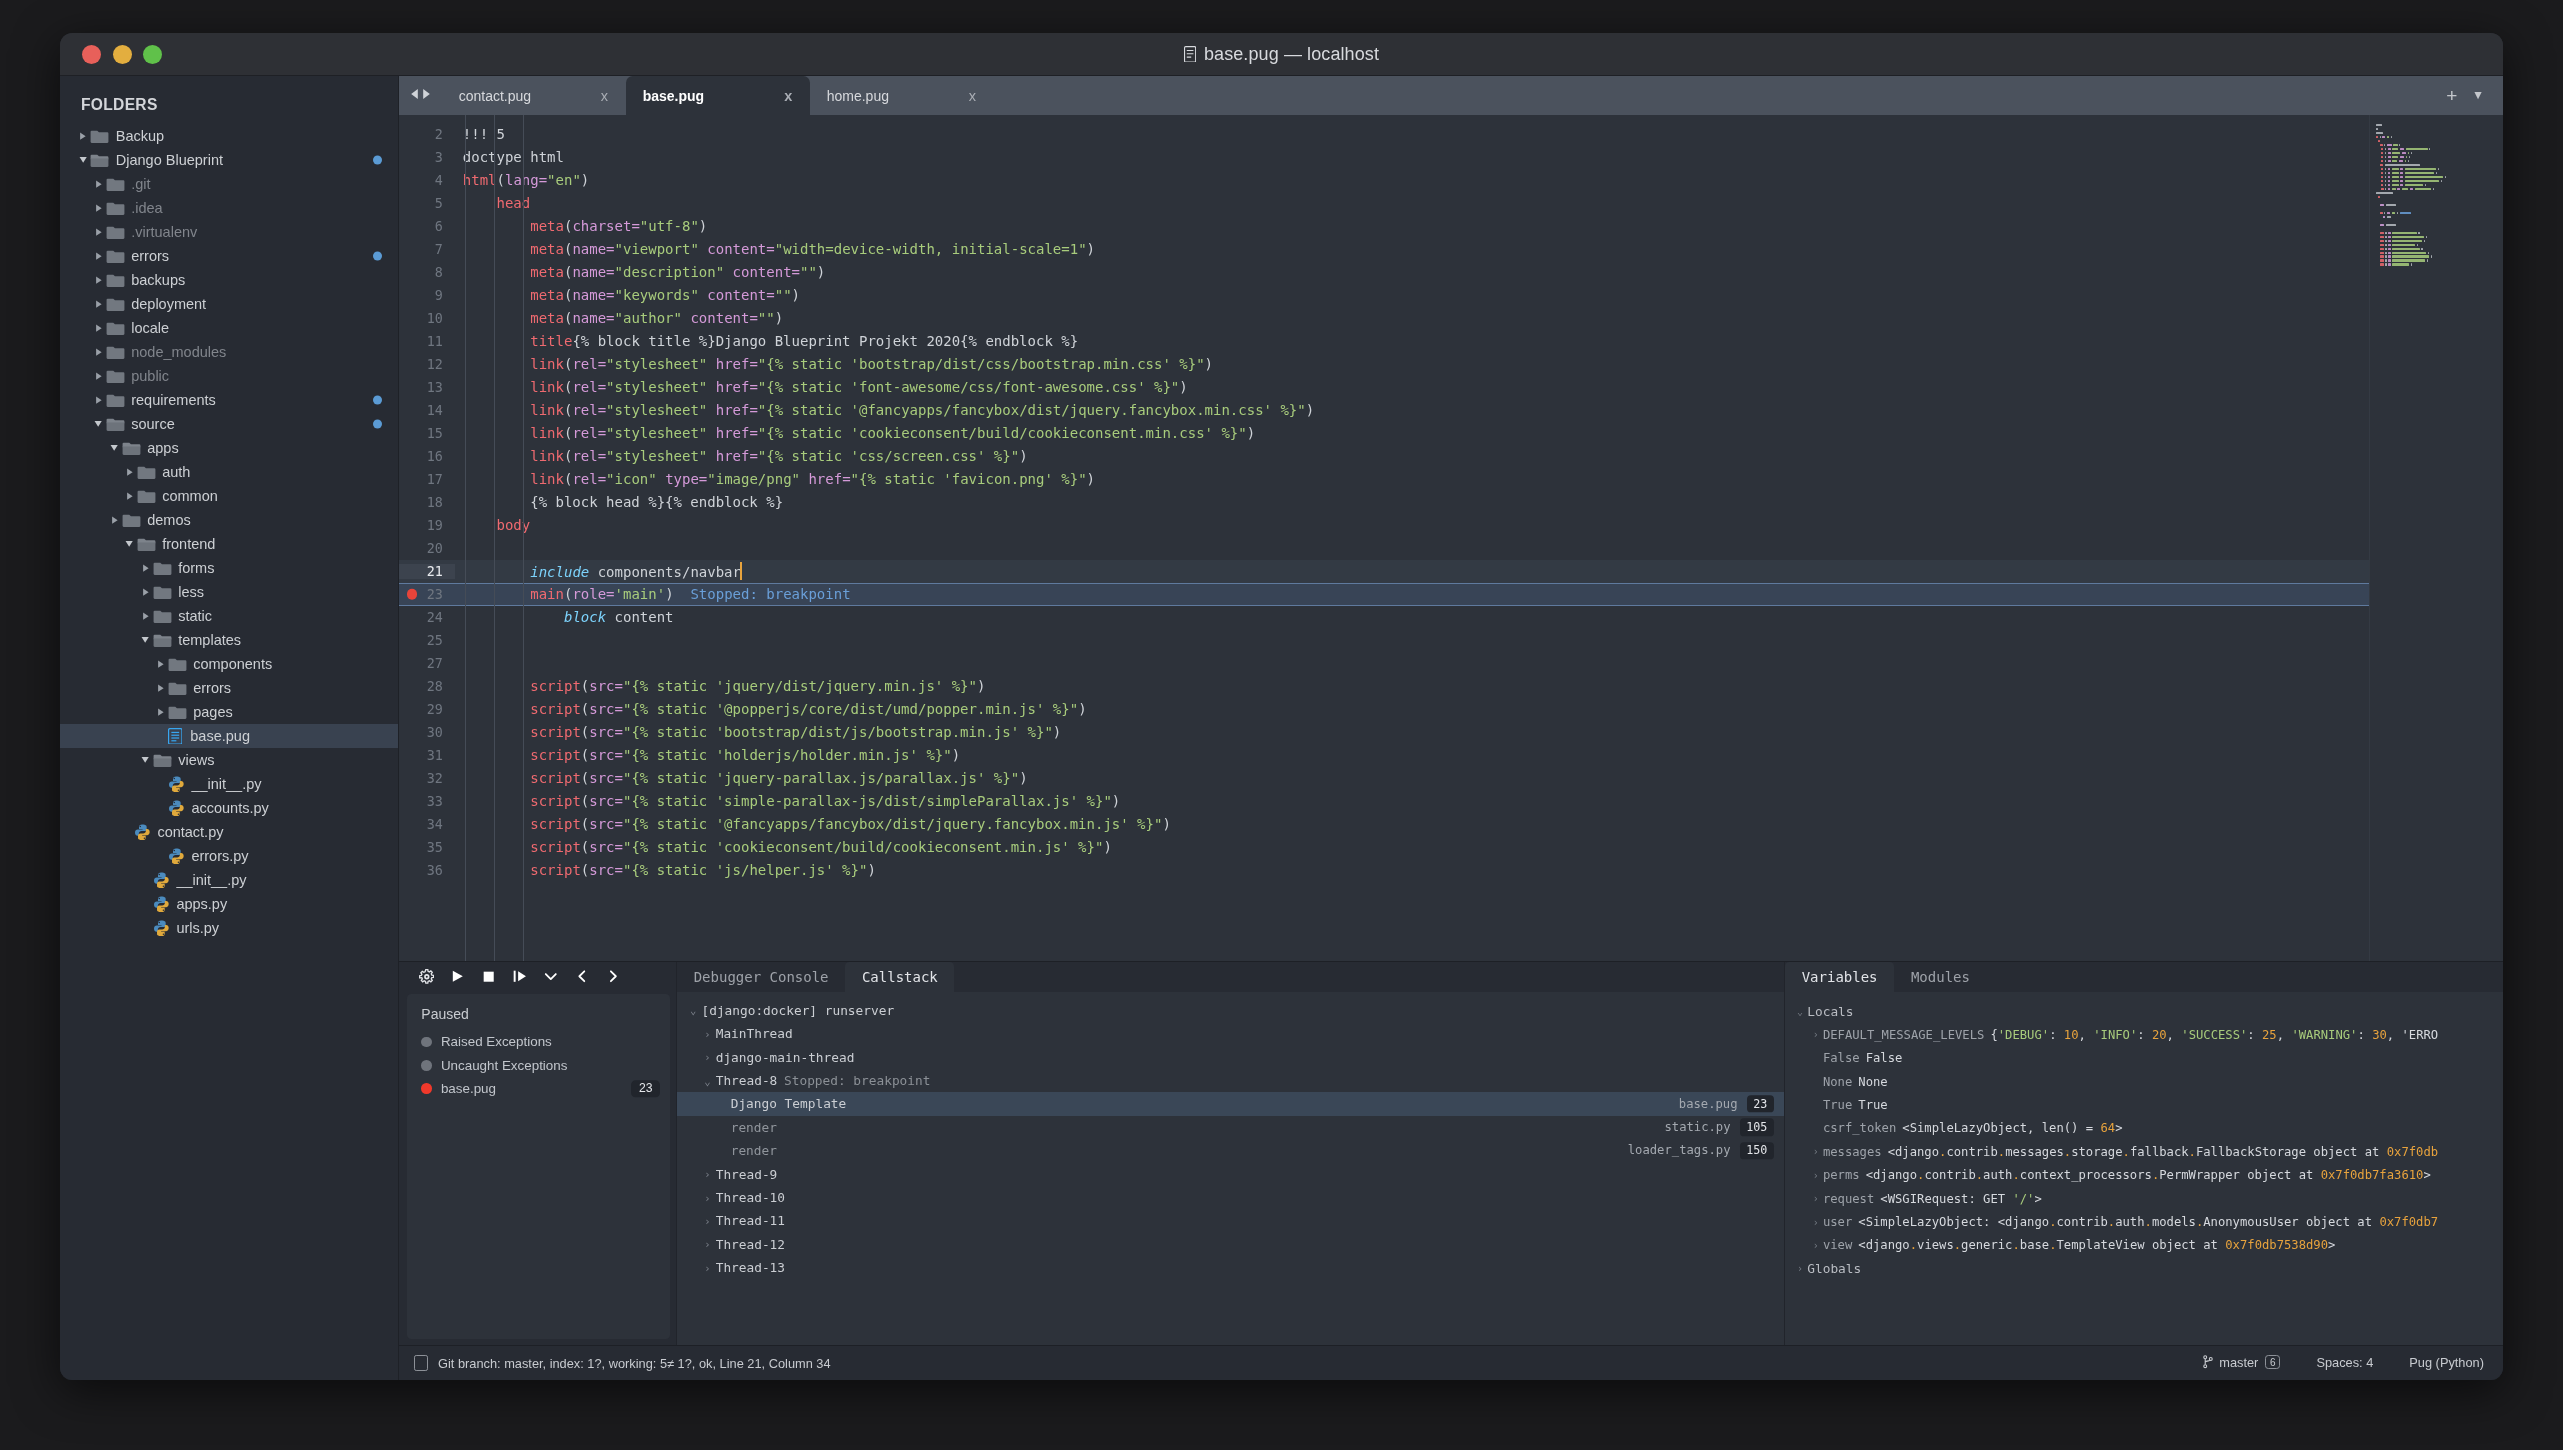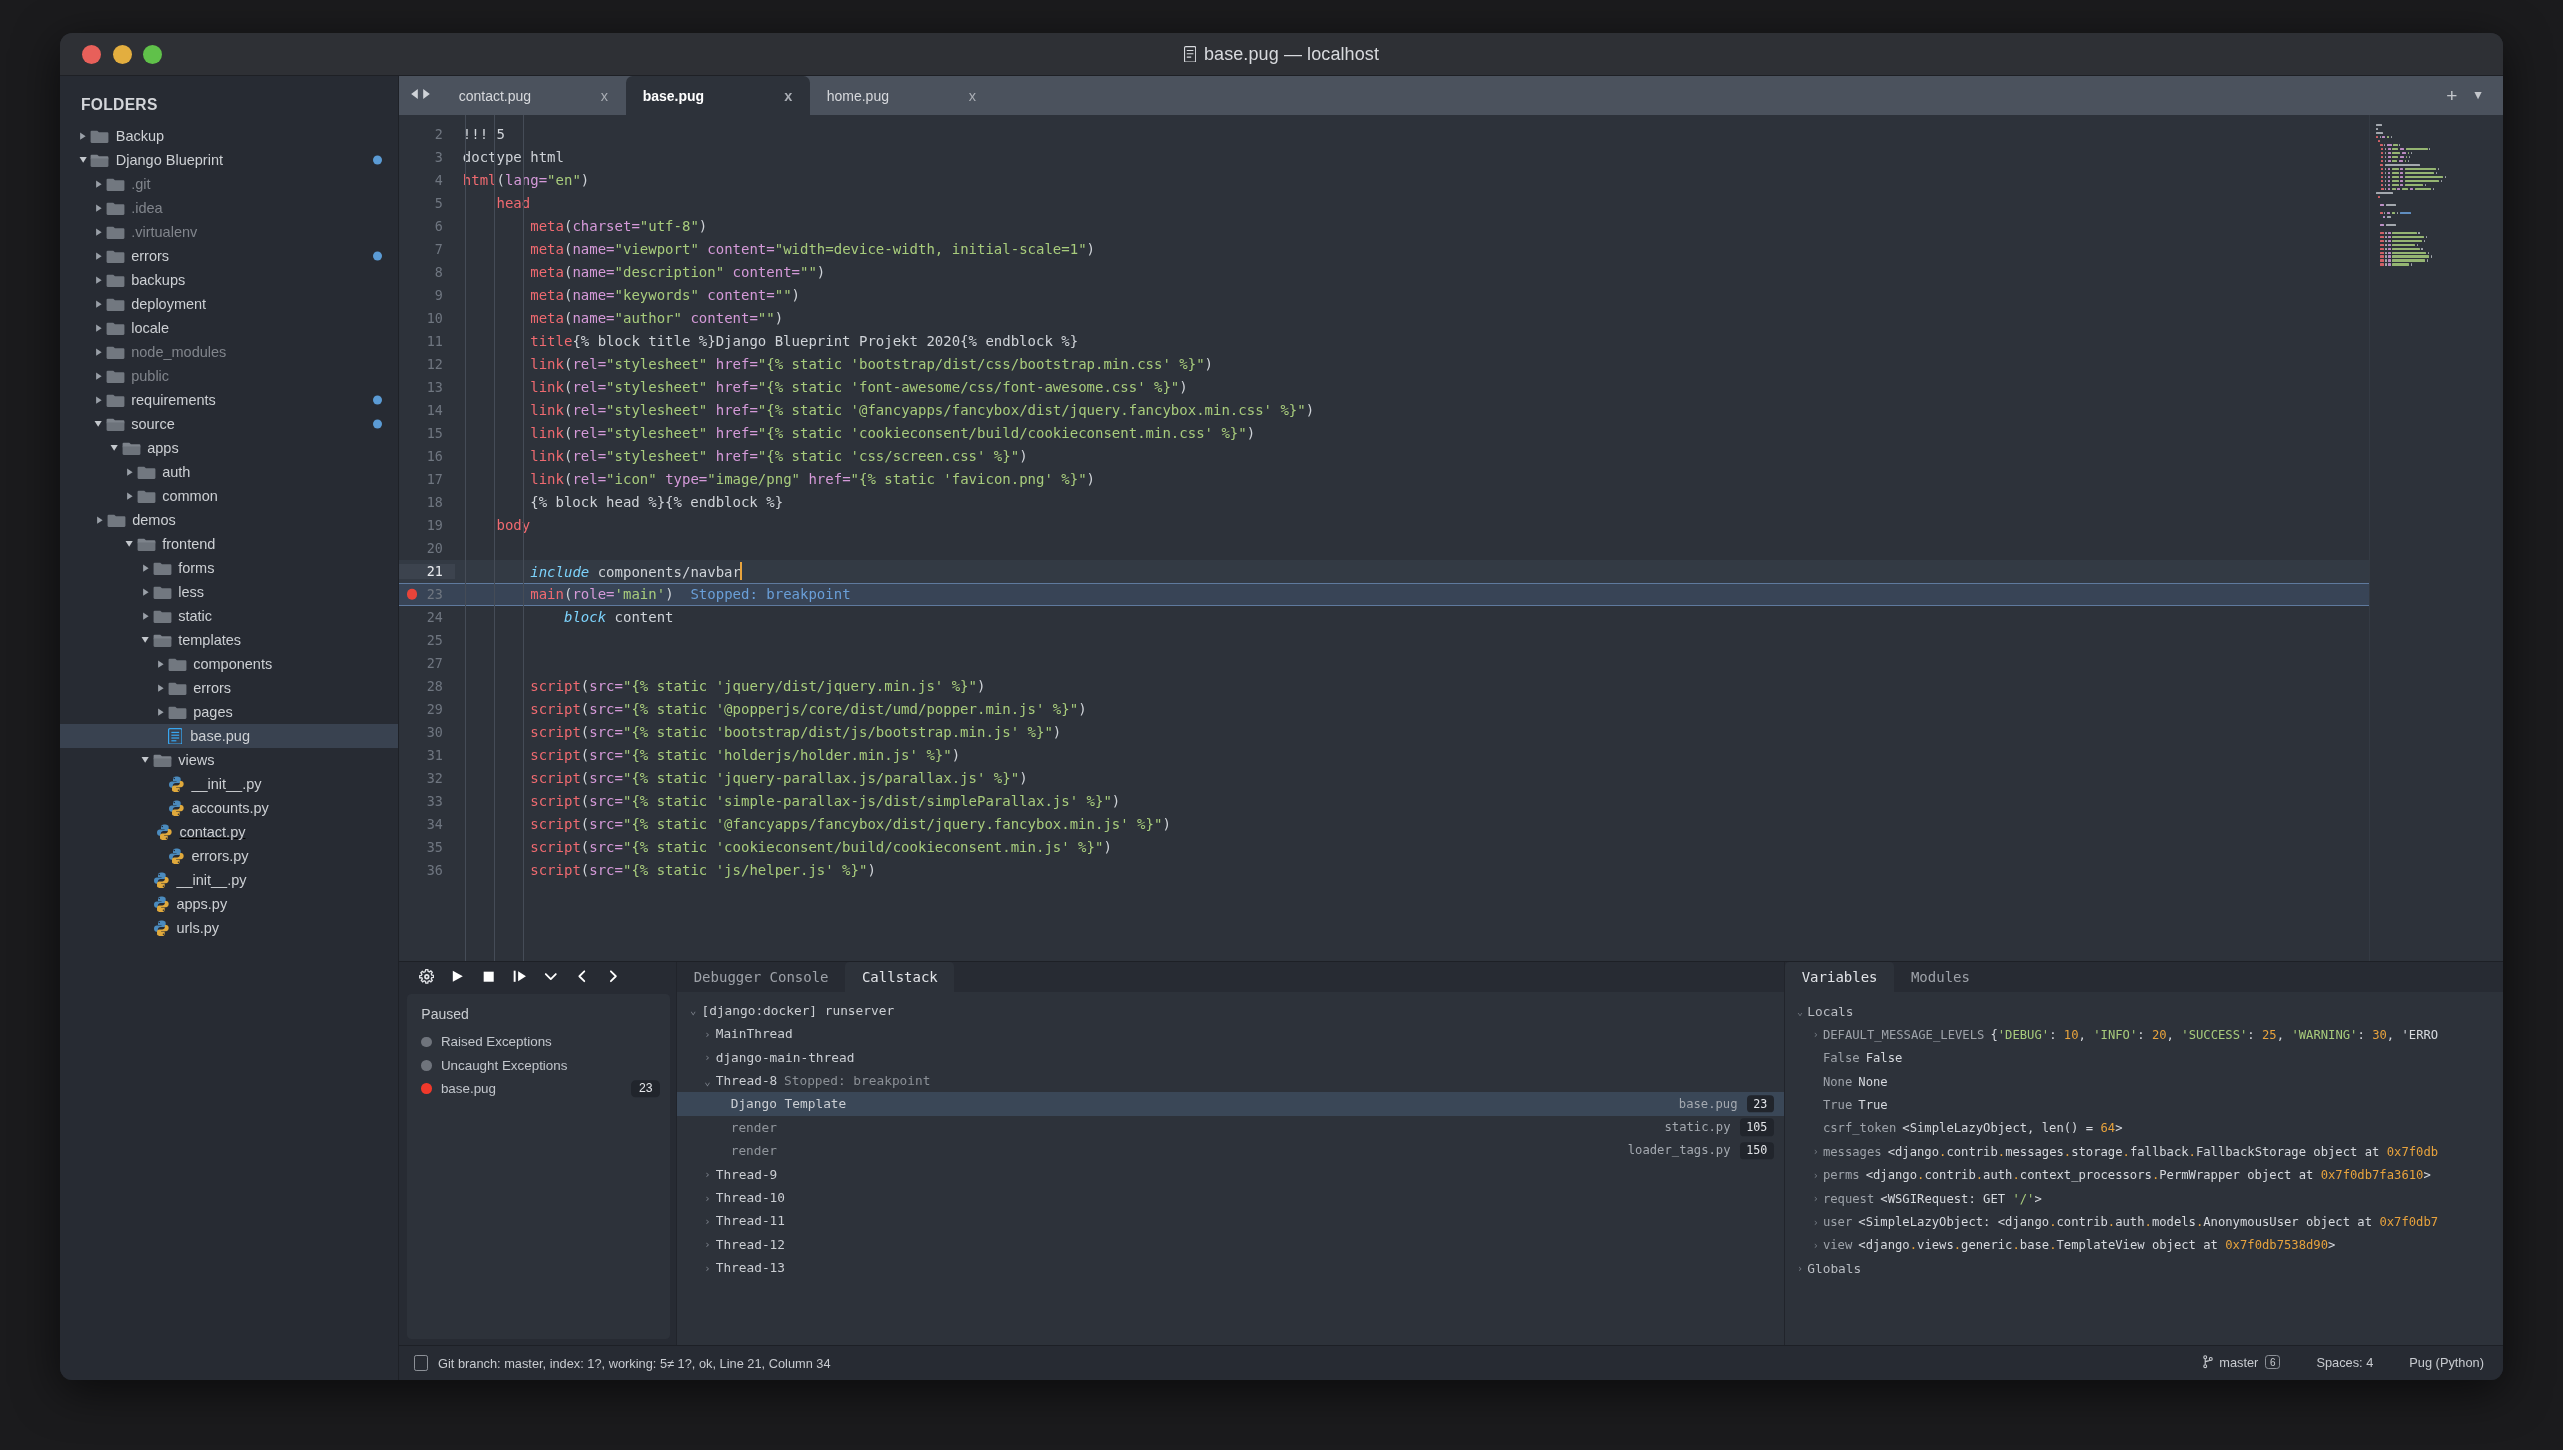--- a/index.html
+++ b/index.html
@@ -490,21 +490,21 @@
               <span class="arrow">
                 <svg width="7.2" height="8.3" viewBox="0 0 13 15">
                   <polygon points="2,1 2,14 12,7.5" fill="#9aa0a8"></polygon>
                 </svg>
               </span>
               <span class="folder-ico"><svg width="19" height="14.5" viewBox="0 0 34 26">
                   <path d="M1 5a2 2 0 012-2h10l3 3h15a2 2 0 012 2v15a2 2 0 01-2 2H3a2 2 0 01-2-2z" fill="#727880"></path>
                 </svg></span>
               <span class="lbl">common</span>
             </div>
-            <div class="row" style="padding-left: 32px;">
+            <div class="row" style="padding-left: 47px;">
               <span class="arrow">
                 <svg width="7.2" height="8.3" viewBox="0 0 13 15">
                   <polygon points="2,1 2,14 12,7.5" fill="#9aa0a8"></polygon>
                 </svg>
               </span>
               <span class="folder-ico"><svg width="19" height="14.5" viewBox="0 0 34 26">
                   <path d="M1 5a2 2 0 012-2h10l3 3h15a2 2 0 012 2v15a2 2 0 01-2 2H3a2 2 0 01-2-2z" fill="#727880"></path>
                 </svg></span>
               <span class="lbl">demos</span>
             </div>
@@ -630,21 +630,21 @@
               <span class="lbl">__init__.py</span>
             </div>
             <div class="row" style="padding-left: 93px;">
               <span class="arrow"></span>
               <span class="py-ico"><svg width="16.7" height="16.7" viewBox="0 0 30 30">
                   <path d="M14.6 1c-4 0-5.6 1.7-5.6 4.2V9h6.4v1H6.6C4 10 1.8 11.9 1.8 15.6s2.1 5.4 4.6 5.4h2.3v-3.6c0-2.6 2.2-4.6 4.8-4.6h5.4c2.2 0 3.9-1.8 3.9-4V5.2C22.8 2.6 20 1 16.9 1zm-3.3 2.1a1.35 1.35 0 110 2.7 1.35 1.35 0 010-2.7z" fill="#4b8bbe"></path>
                   <path d="M15.4 29c4 0 5.6-1.7 5.6-4.2V21h-6.4v-1h8.8c2.6 0 4.8-1.9 4.8-5.6s-2.1-5.4-4.6-5.4h-2.3v3.6c0 2.6-2.2 4.6-4.8 4.6h-5.4c-2.2 0-3.9 1.8-3.9 4v4.6C7.2 27.4 10 29 13.1 29zm3.3-2.1a1.35 1.35 0 110-2.7 1.35 1.35 0 010 2.7z" fill="#e0a93c"></path>
                 </svg></span>
               <span class="lbl">accounts.py</span>
             </div>
-            <div class="row" style="padding-left: 81px; text-decoration: underline;">
+            <div class="row" style="padding-left: 59px;">
               <span class="arrow"></span>
               <span class="py-ico"><svg width="16.7" height="16.7" viewBox="0 0 30 30">
                   <path d="M14.6 1c-4 0-5.6 1.7-5.6 4.2V9h6.4v1H6.6C4 10 1.8 11.9 1.8 15.6s2.1 5.4 4.6 5.4h2.3v-3.6c0-2.6 2.2-4.6 4.8-4.6h5.4c2.2 0 3.9-1.8 3.9-4V5.2C22.8 2.6 20 1 16.9 1zm-3.3 2.1a1.35 1.35 0 110 2.7 1.35 1.35 0 010-2.7z" fill="#4b8bbe"></path>
                   <path d="M15.4 29c4 0 5.6-1.7 5.6-4.2V21h-6.4v-1h8.8c2.6 0 4.8-1.9 4.8-5.6s-2.1-5.4-4.6-5.4h-2.3v3.6c0 2.6-2.2 4.6-4.8 4.6h-5.4c-2.2 0-3.9 1.8-3.9 4v4.6C7.2 27.4 10 29 13.1 29zm3.3-2.1a1.35 1.35 0 110-2.7 1.35 1.35 0 010 2.7z" fill="#e0a93c"></path>
                 </svg></span>
               <span class="lbl">contact.py</span>
             </div>
             <div class="row" style="padding-left: 93px;">
               <span class="arrow"></span>
               <span class="py-ico"><svg width="16.7" height="16.7" viewBox="0 0 30 30">

